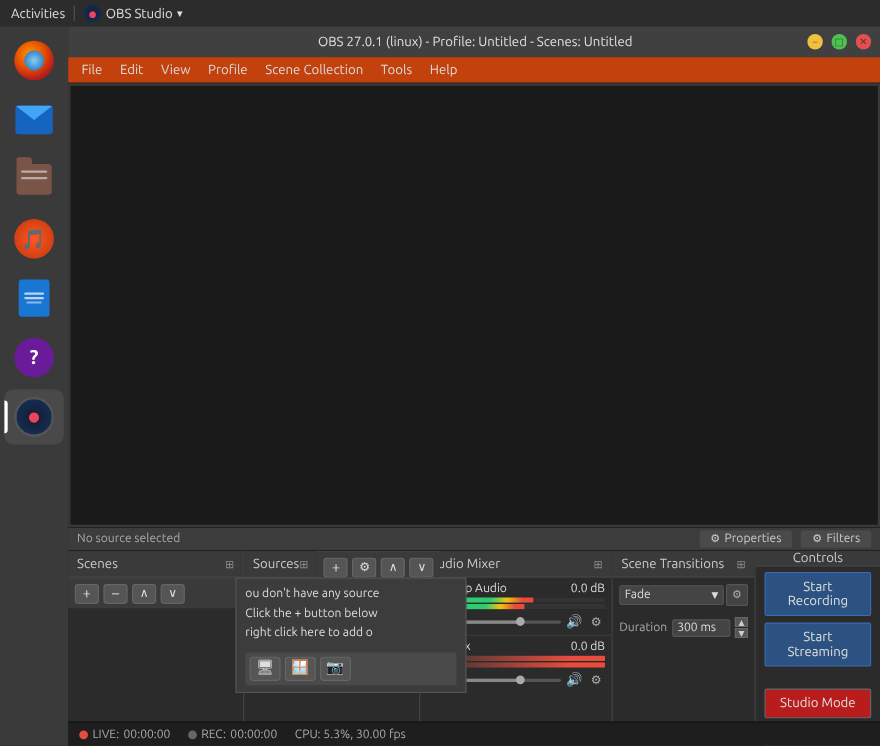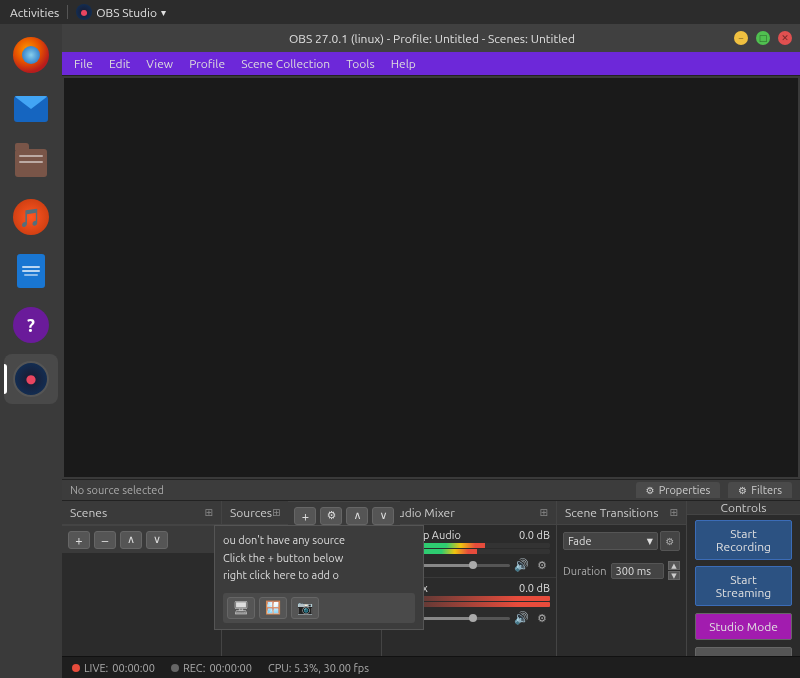--- a/index.html
+++ b/index.html
@@ -83,21 +83,21 @@
     <div style="height:28px;background:#404040;display:flex;align-items:center;justify-content:space-between;padding:0 8px;flex-shrink:0;">
       <div style="width:60px;"></div>
       <span style="font-size:12px;color:#e0e0e0;flex:1;text-align:center;">OBS 27.0.1 (linux) - Profile: Untitled - Scenes: Untitled</span>
       <div style="display:flex;gap:8px;align-items:center;">
         <div style="width:14px;height:14px;border-radius:50%;background:#f0c040;cursor:pointer;display:flex;align-items:center;justify-content:center;font-size:9px;color:rgba(0,0,0,0.5);">–</div>
         <div style="width:14px;height:14px;border-radius:50%;background:#50c050;cursor:pointer;display:flex;align-items:center;justify-content:center;font-size:9px;color:rgba(0,0,0,0.5);">□</div>
         <div style="width:14px;height:14px;border-radius:50%;background:#e05050;cursor:pointer;display:flex;align-items:center;justify-content:center;font-size:9px;color:rgba(0,0,0,0.5);">✕</div>
       </div>
     </div>
 
-    <div style="height:24px;background:#6d28d9;display:flex;align-items:center;padding:0 4px;flex-shrink:0;border-bottom:1px solid #222;">
+    <div style="height:24px;background:#c2410c;display:flex;align-items:center;padding:0 4px;flex-shrink:0;border-bottom:1px solid #222;">
       <span style="padding:2px 8px;cursor:pointer;border-radius:3px;font-size:12px;color:#ddd;">File</span>
       <span style="padding:2px 8px;cursor:pointer;border-radius:3px;font-size:12px;color:#ddd;">Edit</span>
       <span style="padding:2px 8px;cursor:pointer;border-radius:3px;font-size:12px;color:#ddd;">View</span>
       <span style="padding:2px 8px;cursor:pointer;border-radius:3px;font-size:12px;color:#ddd;">Profile</span>
       <span style="padding:2px 8px;cursor:pointer;border-radius:3px;font-size:12px;color:#ddd;">Scene Collection</span>
       <span style="padding:2px 8px;cursor:pointer;border-radius:3px;font-size:12px;color:#ddd;">Tools</span>
       <span style="padding:2px 8px;cursor:pointer;border-radius:3px;font-size:12px;color:#ddd;">Help</span>
     </div>
 
     <div style="flex:1;background:#1a1a1a;position:relative;min-height:0;border:2px solid #3a3a3a;">
@@ -235,21 +235,21 @@
         </div>
       </div>
 
       <div style="flex:1;display:flex;flex-direction:column;">
         <div style="height:24px;background:#3a3a3a;display:flex;align-items:center;justify-content:center;padding:0 8px;border-bottom:1px solid #444;font-size:12px;color:#ccc;">
           <span>Controls</span>
         </div>
         <div style="flex:1;display:flex;flex-direction:column;padding:2px 0;">
           <div style="margin:3px 8px;padding:6px 10px;background:#2c5282;border:1px solid #3b6cb7;color:#e0e0e0;font-size:12px;cursor:pointer;text-align:center;border-radius:2px;">Start Recording</div>
           <div style="margin:3px 8px;padding:6px 10px;background:#2c5282;border:1px solid #3b6cb7;color:#e0e0e0;font-size:12px;cursor:pointer;text-align:center;border-radius:2px;">Start Streaming</div>
-          <div style="margin:4px 8px;padding:6px 10px;background:#a21caf;border:1px solid #666;color:#e0e0e0;font-size:12px;cursor:pointer;text-align:center;border-radius:2px;">Studio Mode</div>
+          <div style="margin:17px 8px;padding:6px 10px;background:#b91c1c;border:1px solid #666;color:#e0e0e0;font-size:12px;cursor:pointer;text-align:center;border-radius:2px;">Studio Mode</div>
           <div style="margin:3px 8px;padding:6px 10px;background:#555;border:1px solid #666;color:#e0e0e0;font-size:12px;cursor:pointer;text-align:center;border-radius:2px;">Settings</div>
 
         </div>
       </div>
 
     </div>
 
     <div style="height:22px;background:#1e1e1e;display:flex;align-items:center;padding:0 10px;gap:16px;font-size:11px;color:#aaa;flex-shrink:0;border-top:1px solid #111;">
       <div style="display:flex;align-items:center;gap:4px;">
         <span style="width:8px;height:8px;border-radius:50%;background:#e74c3c;display:inline-block;"></span>

